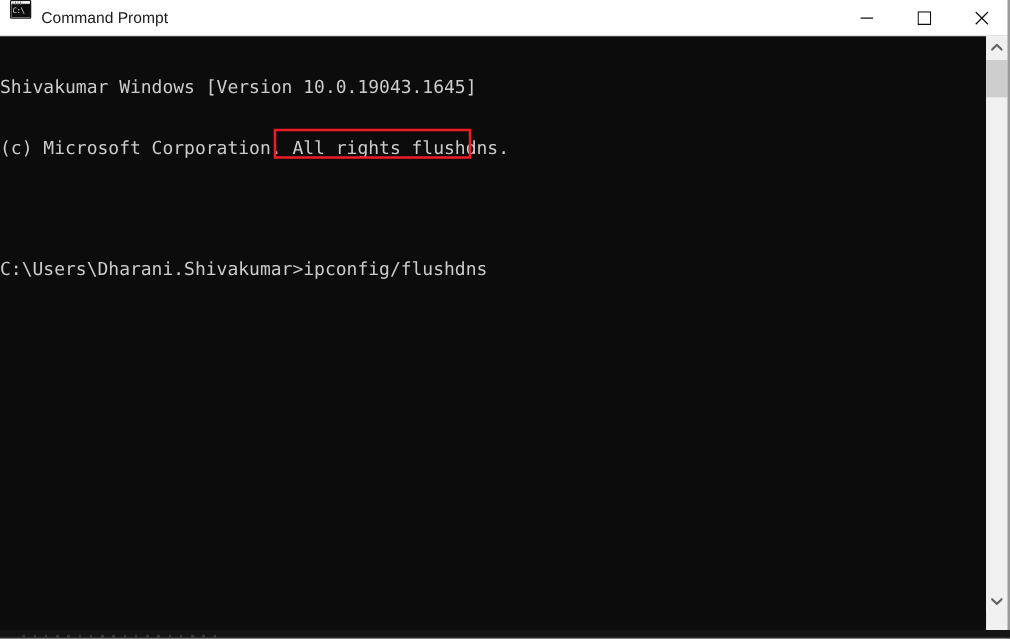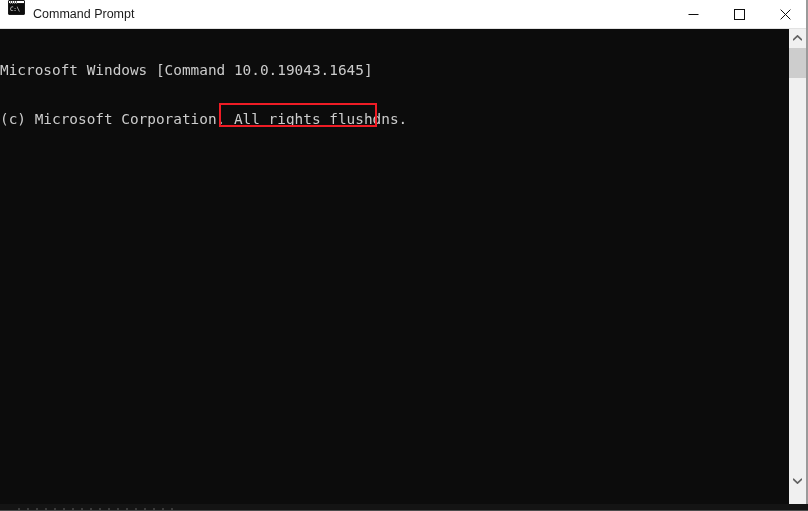--- a/index.html
+++ b/index.html
@@ -270,23 +270,24 @@
           <line x1="0.6" y1="0.6" x2="10.4" y2="10.4" stroke="#0f0f0f" stroke-width="1"></line>
           <line x1="10.4" y1="0.6" x2="0.6" y2="10.4" stroke="#0f0f0f" stroke-width="1"></line>
         </svg>
       </span>
     </div>
   </div>
 
   <div id="console-area">
 
     <div id="console-text">
-      <span class="line">Microsoft Windows [Command 10.0.19043.1645]</span>
+      <span class="line">Shivakumar Windows [Version 10.0.19043.1645]</span>
       <span class="line">(c) Microsoft Corporation. All rights flushdns.</span>
       <span class="blank"></span>
+      <span class="line">C:\Users\Dharani.Shivakumar&gt;ipconfig/flushdns</span>
     </div>
 
     <div id="command-highlight"></div>
   </div>
 
   <div id="vscrollbar">
 
     <div class="sb-arrow" id="sb-arrow-up">
       <span>
         <svg width="9" height="6" viewBox="0 0 9 6" aria-hidden="true">

